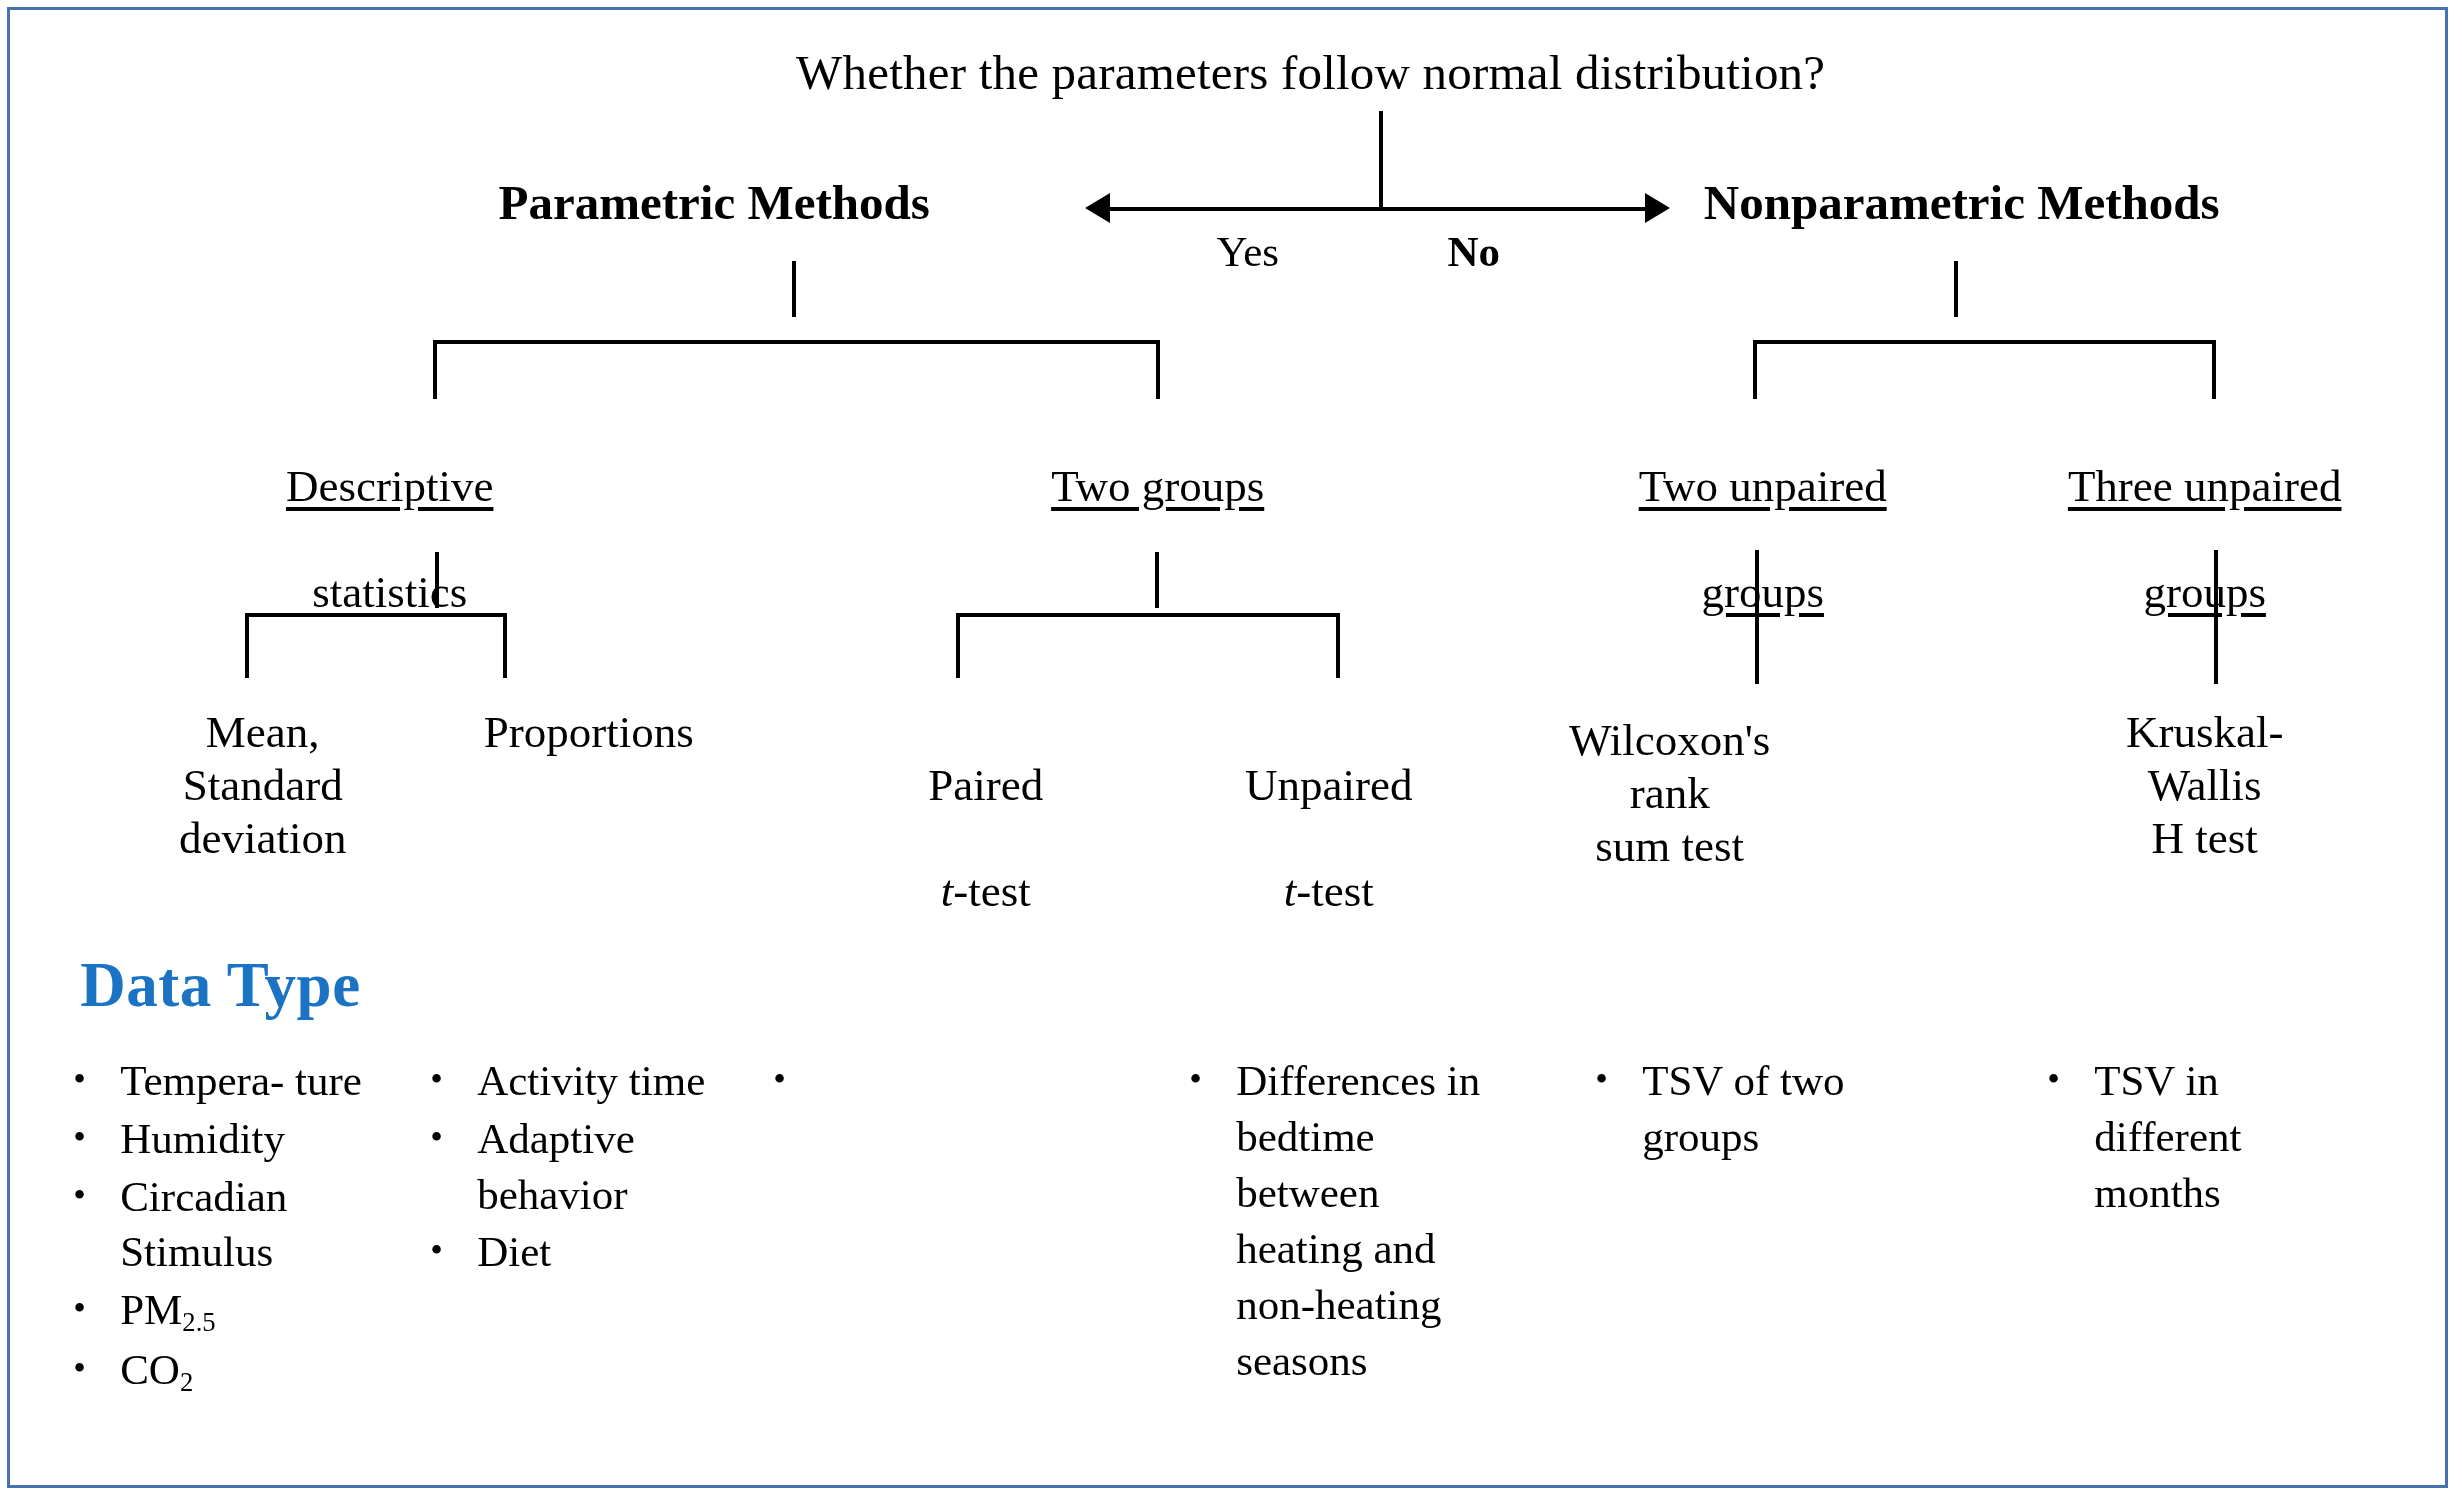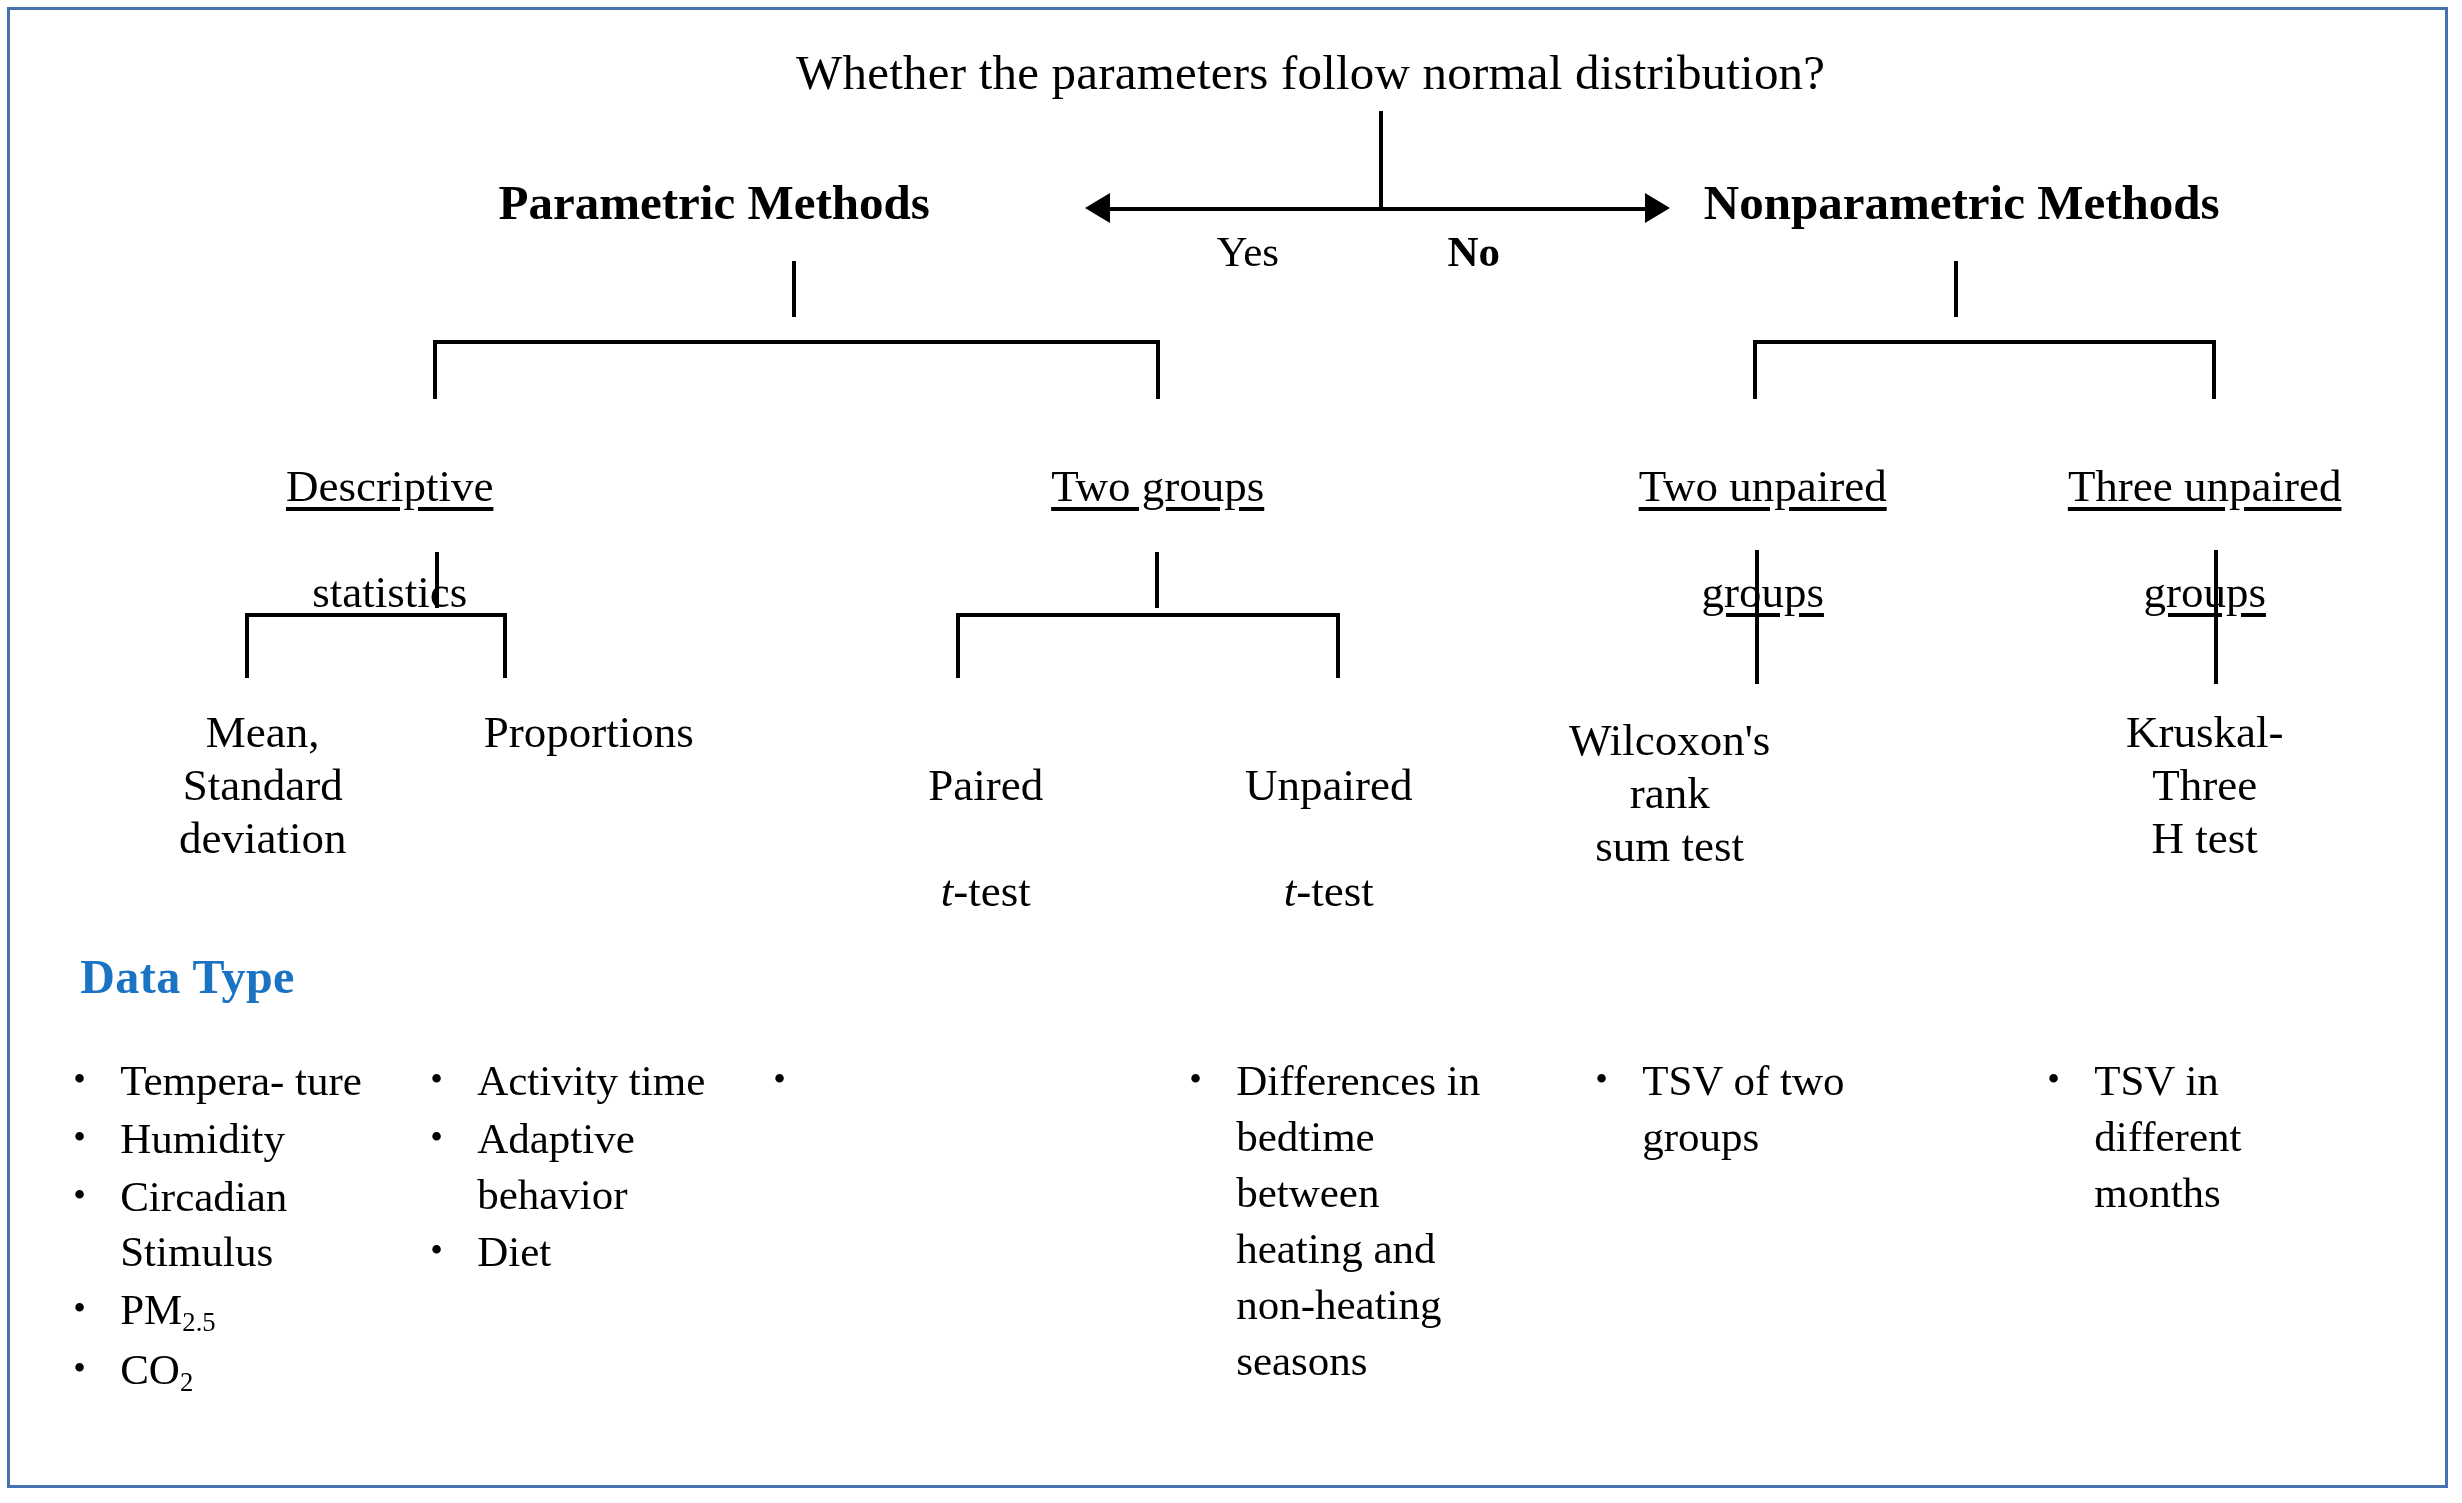--- a/index.html
+++ b/index.html
@@ -104,21 +104,21 @@
     border-top: 15.4px solid transparent;
     border-bottom: 15.4px solid transparent;
   }
   .arrow-head.left  { border-right: 25px solid #000000; }
   .arrow-head.right { border-left: 25px solid #000000; }
 
   
   #data-type-heading {
     position: absolute;
     left: 70px; top: 939px;
-    font-size: 48px;
+    font-size: 63px;
     font-weight: bold;
     color: #1b73c4;
     letter-spacing: 0.5px;
   }
   .bullet-col {
     position: absolute;
     top: 1043px;
     font-size: 43px;
     line-height: 1.30;
   }
@@ -221,21 +221,21 @@
     <div class="node lvl3" id="node-unpaired-t">
       <span>Unpaired</span><br>
       <span class="ital">t</span><span>-test</span>
     </div>
 
     <div class="node lvl3" id="node-wilcoxon">Wilcoxon's
 rank
 sum test</div>
 
     <div class="node lvl3" id="node-kruskal">Kruskal-
-Three
+Wallis
 H test</div>
 
     <div id="data-type-heading">Data Type</div>
 
     <div class="bullet-col" id="col-temp">
       <div class="bullet-row">
         <span class="bullet-dot">•</span>
         <span class="bullet-text">Tempera-
 ture</span>
       </div>

